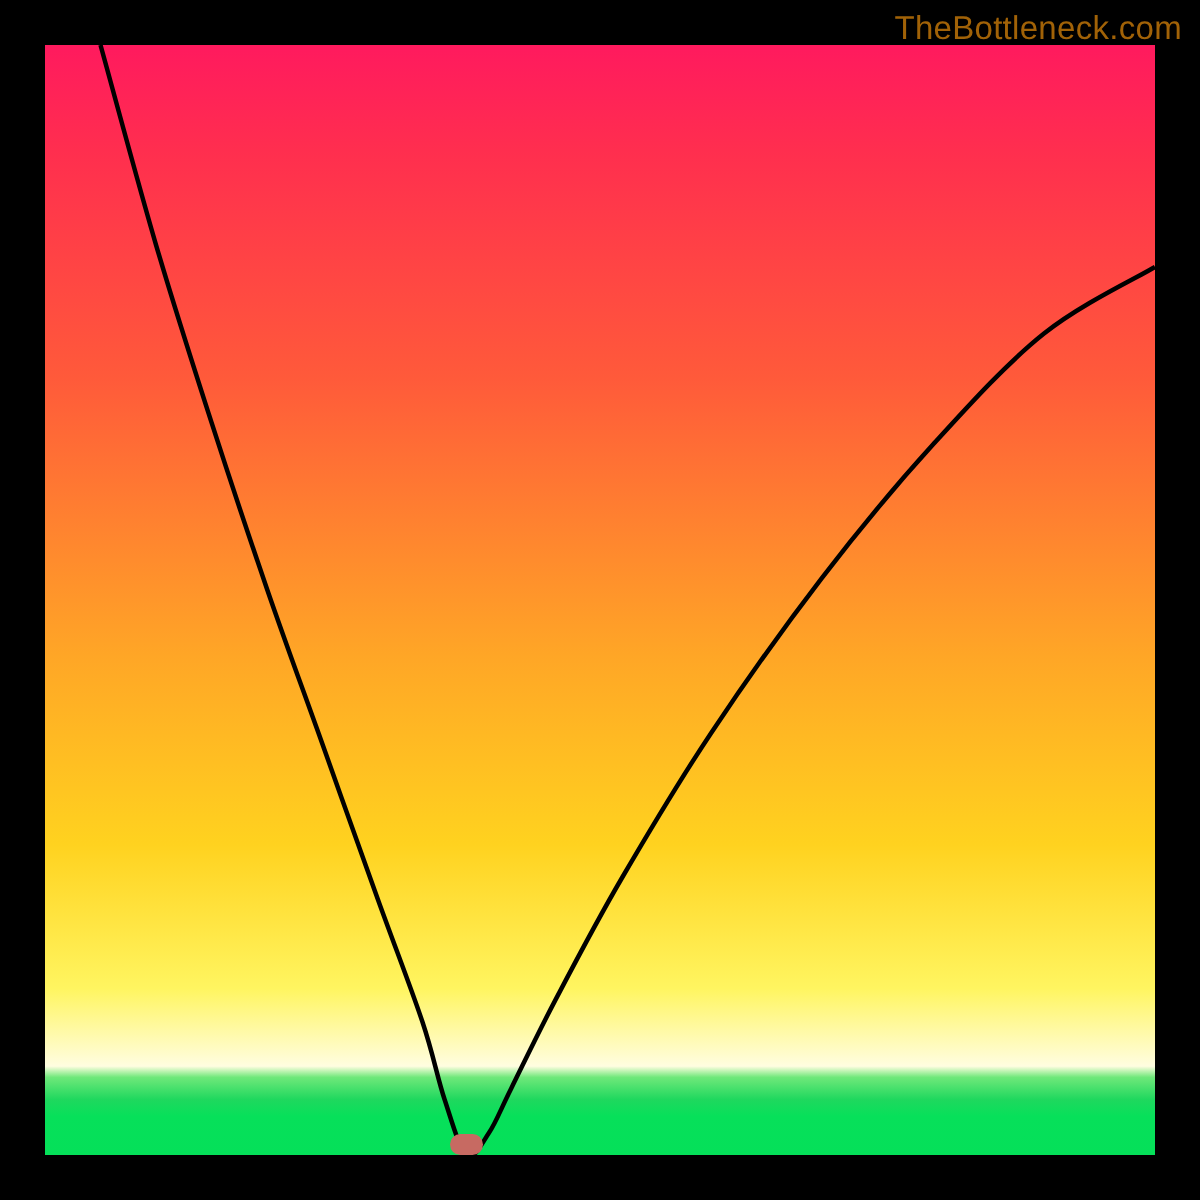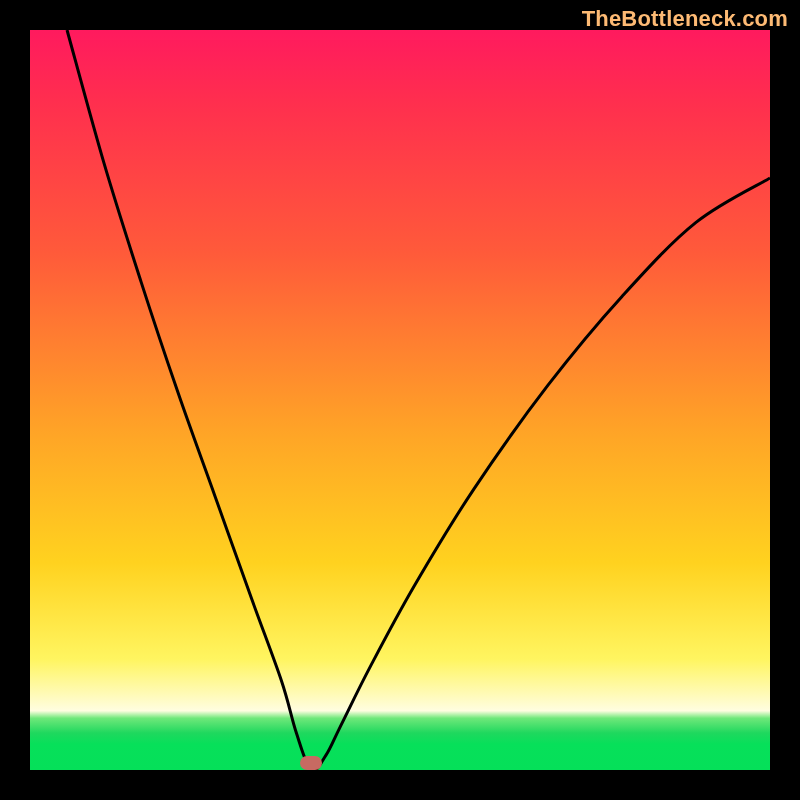--- a/index.html
+++ b/index.html
@@ -38,23 +38,23 @@
       #6fe87a 93%,
       #1fd85e 95%,
       #07e05a 96.5%,
       #05e059 100%
     );
   }
   .watermark {
     position: absolute;
     top: 6px;
     right: 12px;
-    color: #fdba74;
+    color: #a16207;
     font-size: 22px;
-    font-weight: 700;
+    font-weight: 400;
     letter-spacing: 0.2px;
     user-select: none;
   }
   .curve-svg {
     position: absolute;
     left: 0;
     top: 0;
     width: 740px;
     height: 740px;
     overflow: visible;

